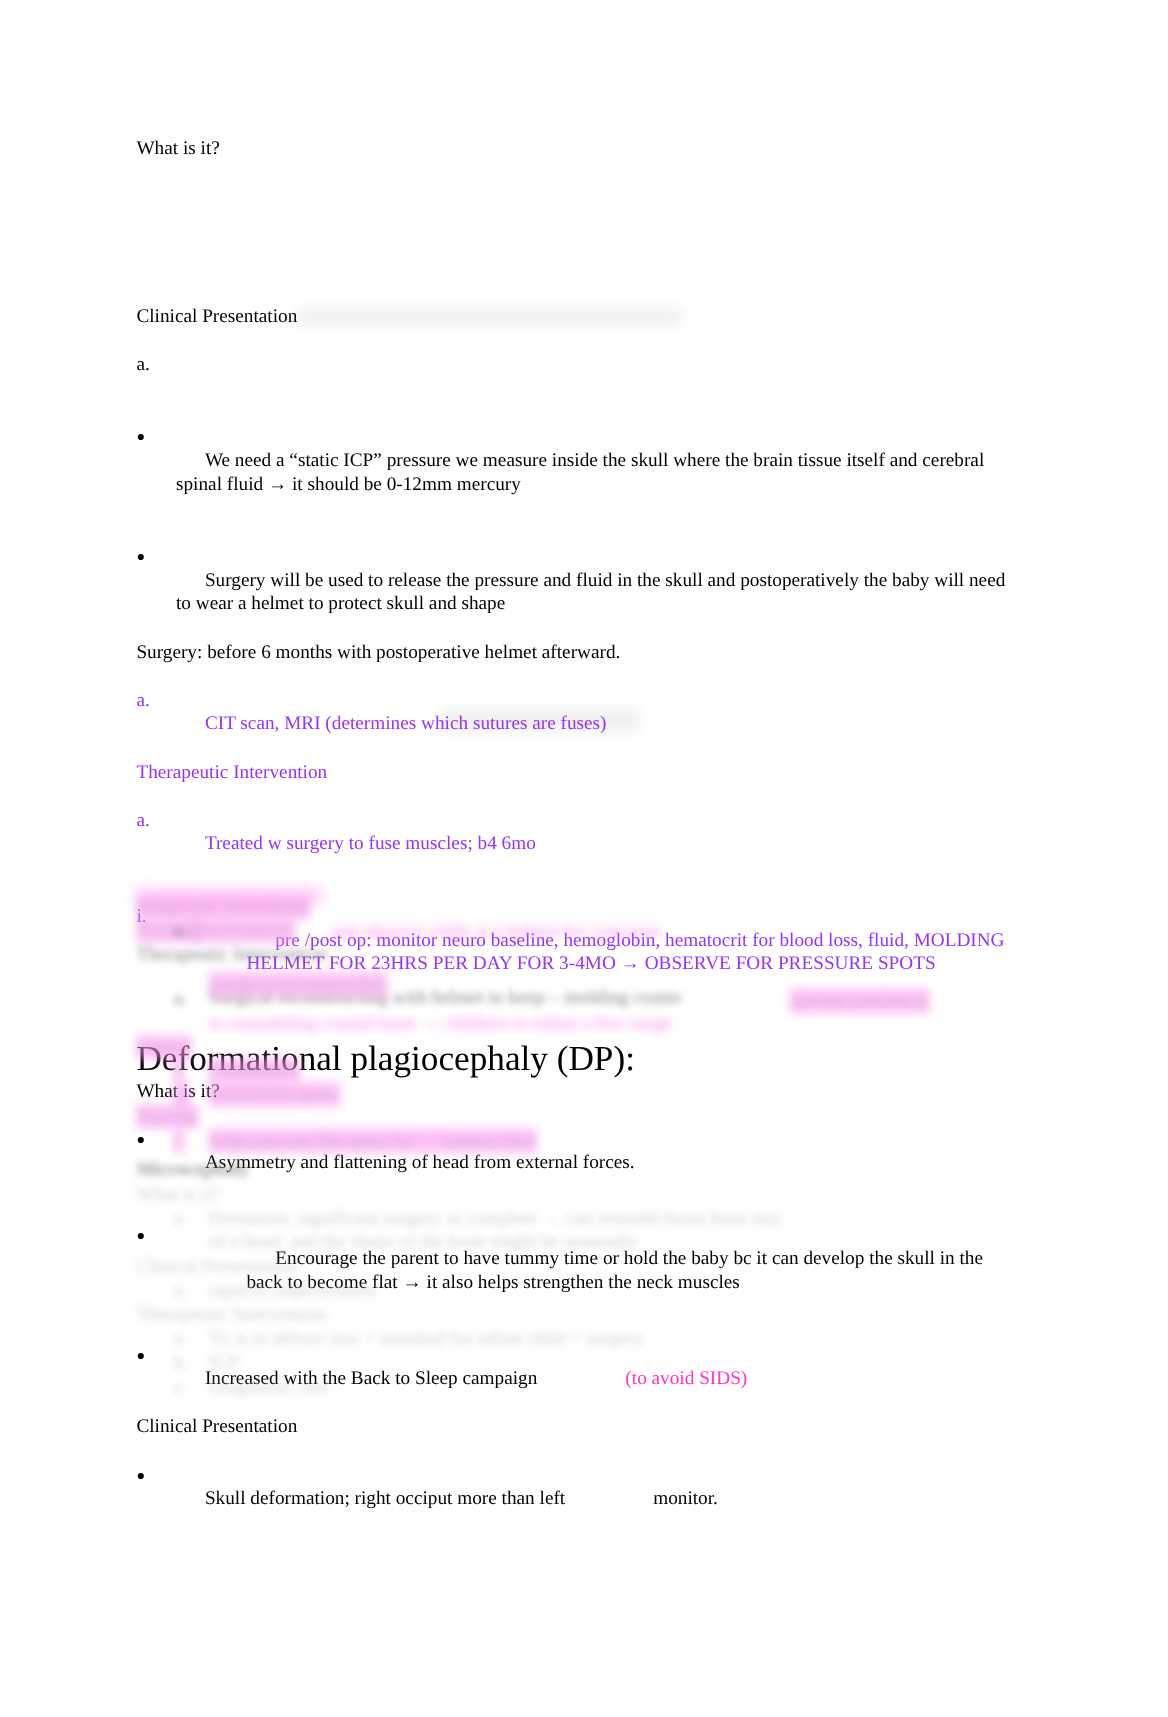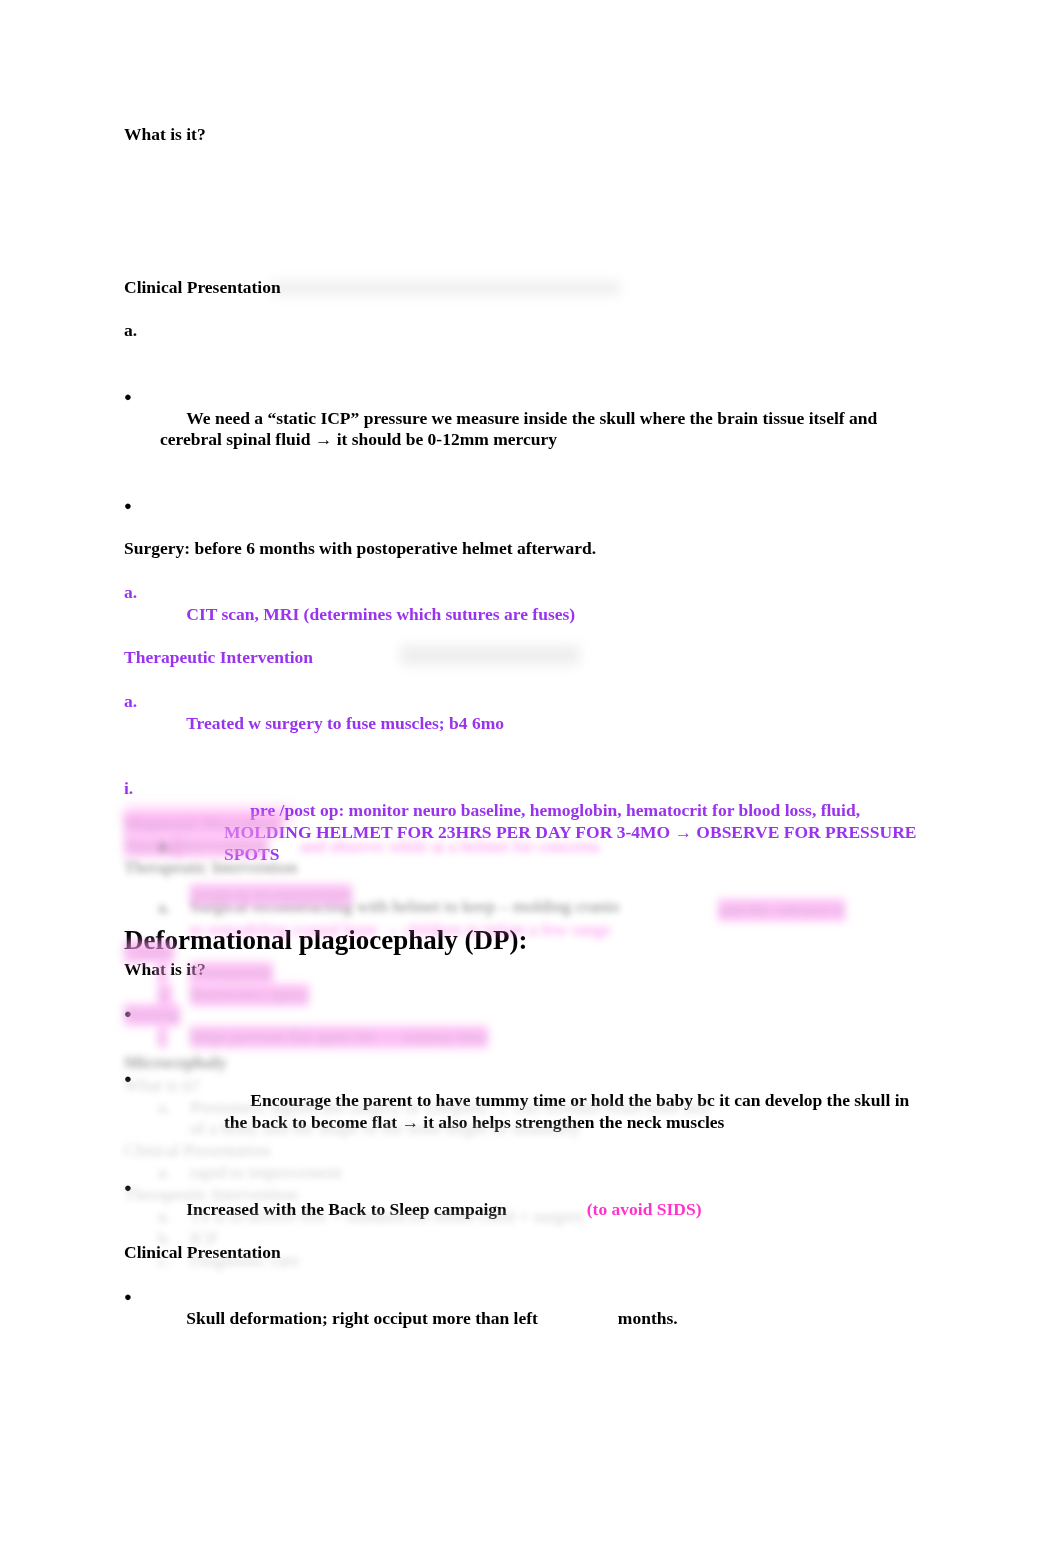--- a/index.html
+++ b/index.html
@@ -22,21 +22,20 @@
     position: absolute;
     left: 124px;
     top: 124px;
     width: 800px;
   }
   .line {
     font-size: 17.5px;
     line-height: 21.8px;
     white-space: pre-wrap;
     position: relative;
-    font-weight: bold;
   }
   .flush { margin-left: 0; }
   .lvl1 { margin-left: 36px; }
   .lvl2 { margin-left: 100px; }
 
   .marker {
     position: absolute;
     display: inline-block;
     text-align: left;
   }
@@ -46,25 +45,25 @@
 
   .bullet-dot {
     font-size: 13px;
     vertical-align: 2px;
   }
 
   .purple { color: #9933ee; }
   .magenta { color: #ff33cc; text-align: right; }
 
   .heading {
-    font-size: 27px;
+    font-size: 32px;
     line-height: 34px;
     margin-top: 36px;
     margin-bottom: 2px;
-    font-weight: bold;
+    font-weight: normal;
     position: relative;
   }
   .spacer-lg { height: 131px; }
 
   
   .blurzone {
     position: absolute;
     left: 0;
     top: 0;
     width: 1062px;
@@ -137,20 +136,21 @@
       <span class="marker">a.</span>
     </div>
 
     <div class="line lvl1">
       <span class="marker bullet-dot">●</span>
       <span>We need a “static ICP” pressure we measure inside the skull where the brain tissue itself and cerebral spinal fluid → it should be 0-12mm mercury</span>
     </div>
 
     <div class="line lvl1">
       <span class="marker bullet-dot">●</span>
+      <span>Surgery will be used to release the pressure and fluid in the skull and postoperatively the baby will need to wear a helmet to protect skull and shape</span>
     </div>
 
     <div class="line flush">Surgery: before 6 months with postoperative helmet afterward.</div>
 
 
     <div class="line lvl1 purple">
       <span class="marker">a.</span>
       <span>CIT scan, MRI (determines which sutures are fuses)</span>
     </div>
 
@@ -165,37 +165,38 @@
       <span class="marker">i.</span>
       <span>pre /post op: monitor neuro baseline, hemoglobin, hematocrit for blood loss, fluid, MOLDING HELMET FOR 23HRS PER DAY FOR 3-4MO → OBSERVE FOR PRESSURE SPOTS</span>
     </div>
 
     <h1 class="heading">Deformational plagiocephaly (DP):</h1>
 
     <div class="line flush">What is it?</div>
 
     <div class="line lvl1">
       <span class="marker bullet-dot">●</span>
+      <span>Asymmetry and flattening of head from external forces.</span>
     </div>
 
     <div class="line lvl2 deep">
       <span class="marker bullet-dot">●</span>
       <span>Encourage the parent to have tummy time or hold the baby bc it can develop the skull in the back to become flat → it also helps strengthen the neck muscles</span>
     </div>
 
     <div class="line lvl1">
       <span class="marker bullet-dot">●</span>
       <span>Increased with the Back to Sleep campaign</span><span style="display:inline-block;width:80px;"></span><span class="magenta">(to avoid SIDS)</span>
     </div>
 
     <div class="line flush">Clinical Presentation</div>
 
     <div class="line lvl1">
       <span class="marker bullet-dot">●</span>
-      <span>Skull deformation; right occiput more than left</span><span style="display:inline-block;width:80px;"></span><span>months.</span>
+      <span>Skull deformation; right occiput more than left</span><span style="display:inline-block;width:80px;"></span><span>monitor.</span>
     </div>
 
   </div>
 
   <div class="blurzone" id="blurzone">
       <div class="blurtext pinkhl" style="left: 124px; top: 814px;">Diagnostic Procedures</div>
       <div class="blurtext pinkhl" style="left: 124px; top: 835px;">Nursing</div>
       <div class="blurtext pinkhl" style="left: 176px; top: 835px;">Interventions</div>
       <div class="blurtext pinktxt" style="left: 300px; top: 836px;">and observe while at a helmet for concerns</div>
       <div class="blurtext darker" style="left: 124px; top: 857px;">Therapeutic Intervention</div>

